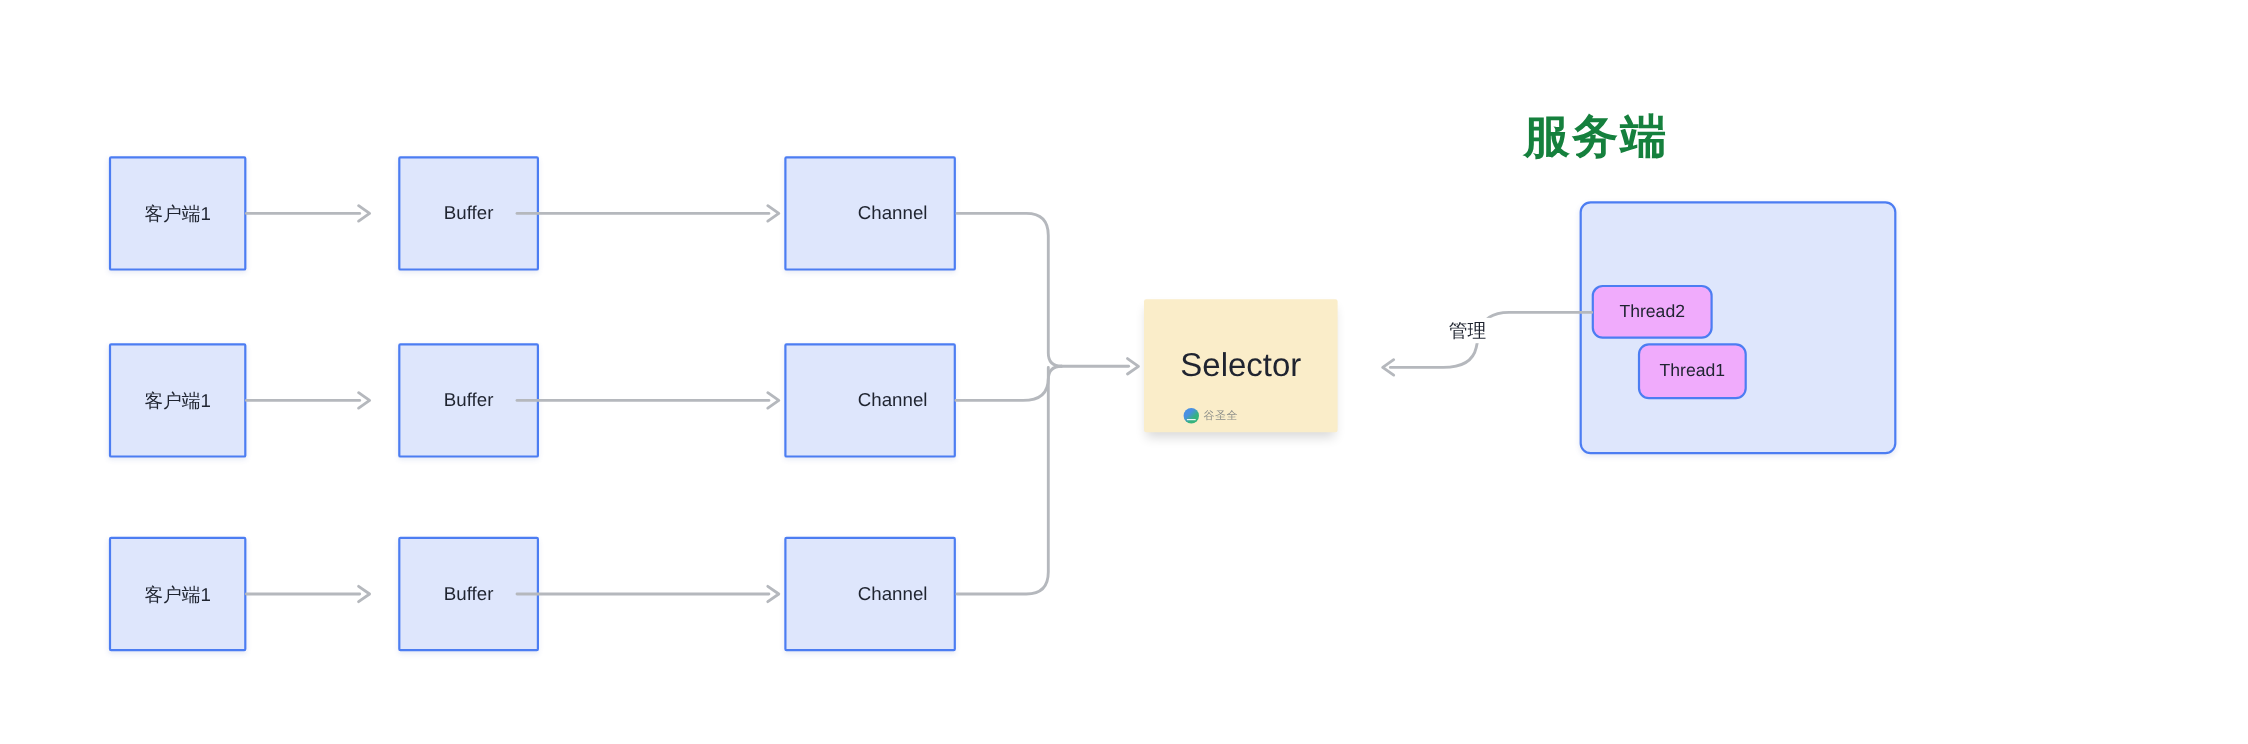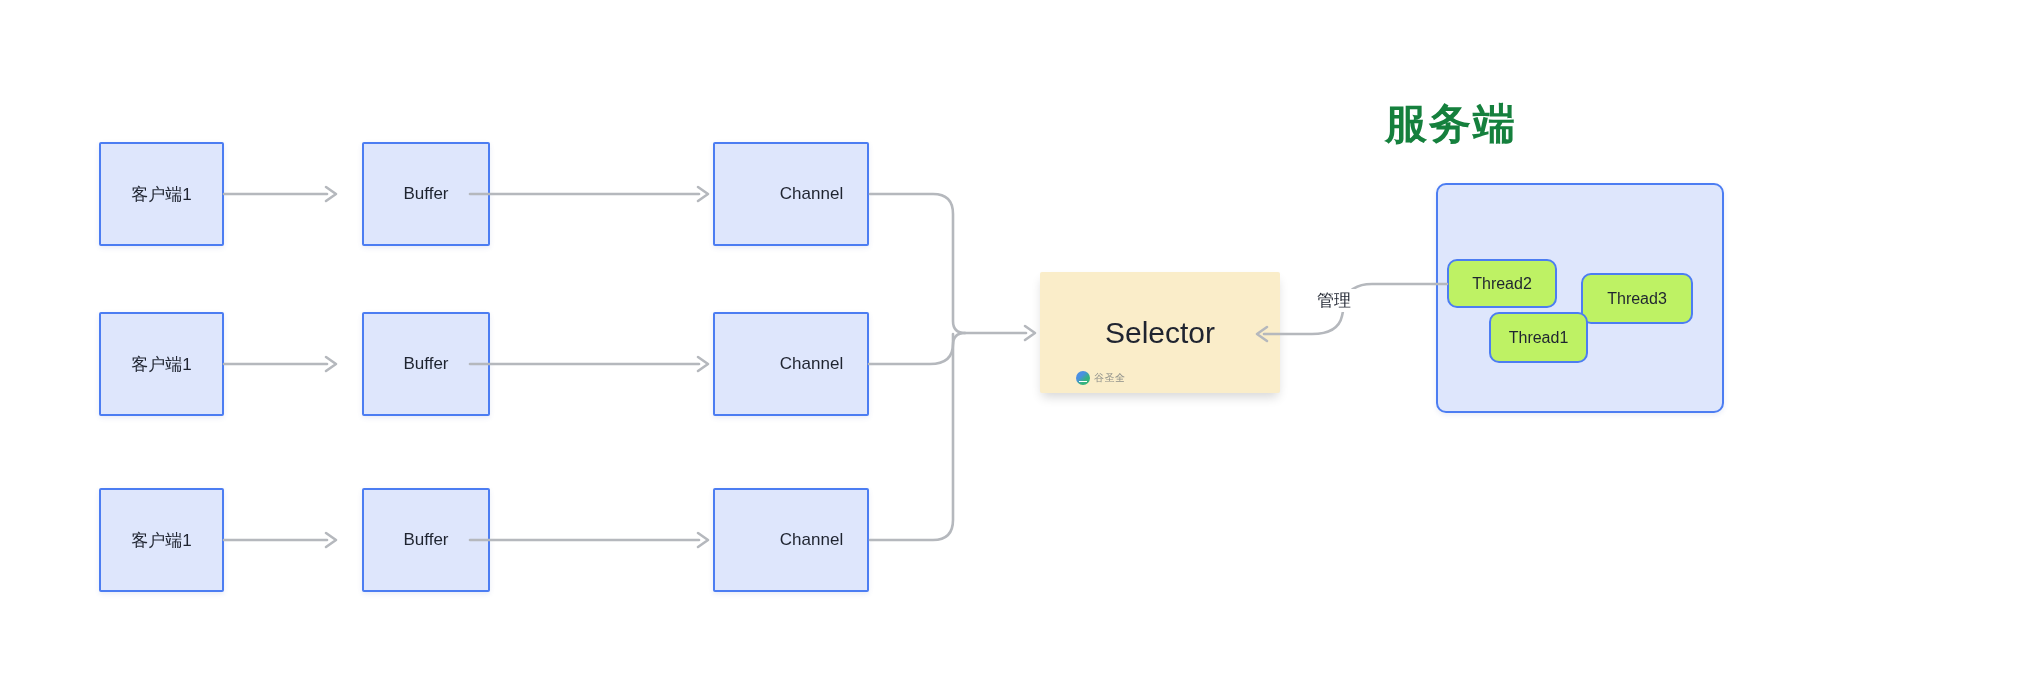--- a/index.html
+++ b/index.html
@@ -47,21 +47,21 @@
   .client  { left: 99px;  width: 125px; height: 104px; }
   .buffer  { left: 342px; width: 128px; height: 104px; margin-left: 20px; }
   .channel { left: 713px; width: 156px; height: 104px; padding-left: 41px; }
   .row1 { top: 142px; }
   .row2 { top: 312px; }
   .row3 { top: 488px; }
 
   .selector {
     position: absolute;
     left: 1040px; top: 272px;
-    width: 240px; height: 121px;
+    width: 176px; height: 121px;
     background: #faedc9;
     border-radius: 2px;
     display: flex;
     align-items: center;
     justify-content: center;
     font-size: 30px;
     color: #1f2430;
     box-shadow: 0 6px 10px -2px rgba(0,0,0,0.16);
     z-index: 2;
   }
@@ -106,21 +106,21 @@
     left: 1436px; top: 183px;
     width: 288px; height: 230px;
     background: #dee6fc;
     border: 2.5px solid #4c7df2;
     border-radius: 10px;
     box-shadow: 0 2px 5px rgba(70, 100, 180, 0.12);
     z-index: 2;
   }
   .thread {
     position: absolute;
-    background: #bef264;
+    background: #f0abfc;
     border: 2.5px solid #4c7df2;
     border-radius: 10px;
     display: flex;
     align-items: center;
     justify-content: center;
     font-size: 16px;
     color: #1f2430;
     z-index: 3;
   }
   .thread-2 { left: 1447px; top: 259px; width: 110px; height: 49px; }
@@ -216,23 +216,20 @@
       <span class="stamp-avatar"></span>
       <span class="stamp-text">谷圣全</span>
     </div>
   </div>
 
   <div class="server-title">服务端</div>
   <div class="server-box"></div>
   <div class="thread thread-2">
     <span>Thread2</span>
   </div>
-  <div class="thread thread-3">
-    <span>Thread3</span>
-  </div>
   <div class="thread thread-1">
     <span>Thread1</span>
   </div>
 
   <div class="manage-label">管理</div>
 
 
 </div>
 
 </body></html>

